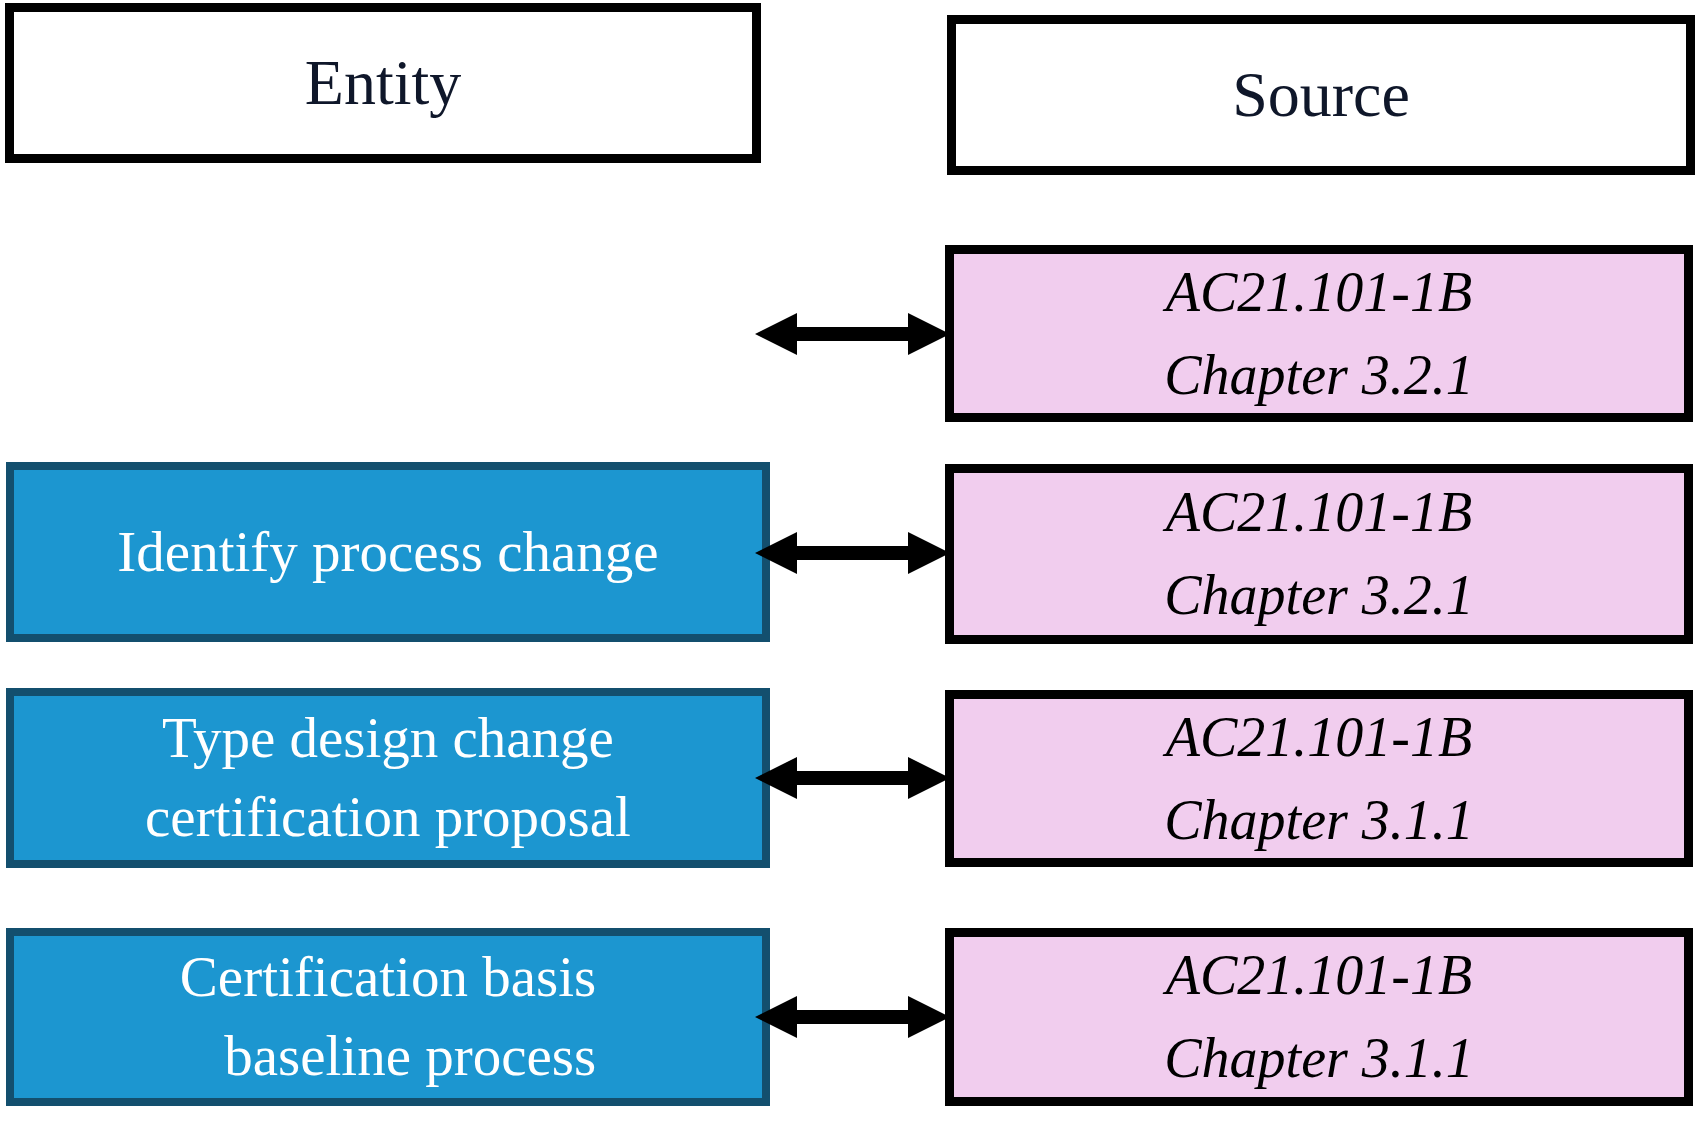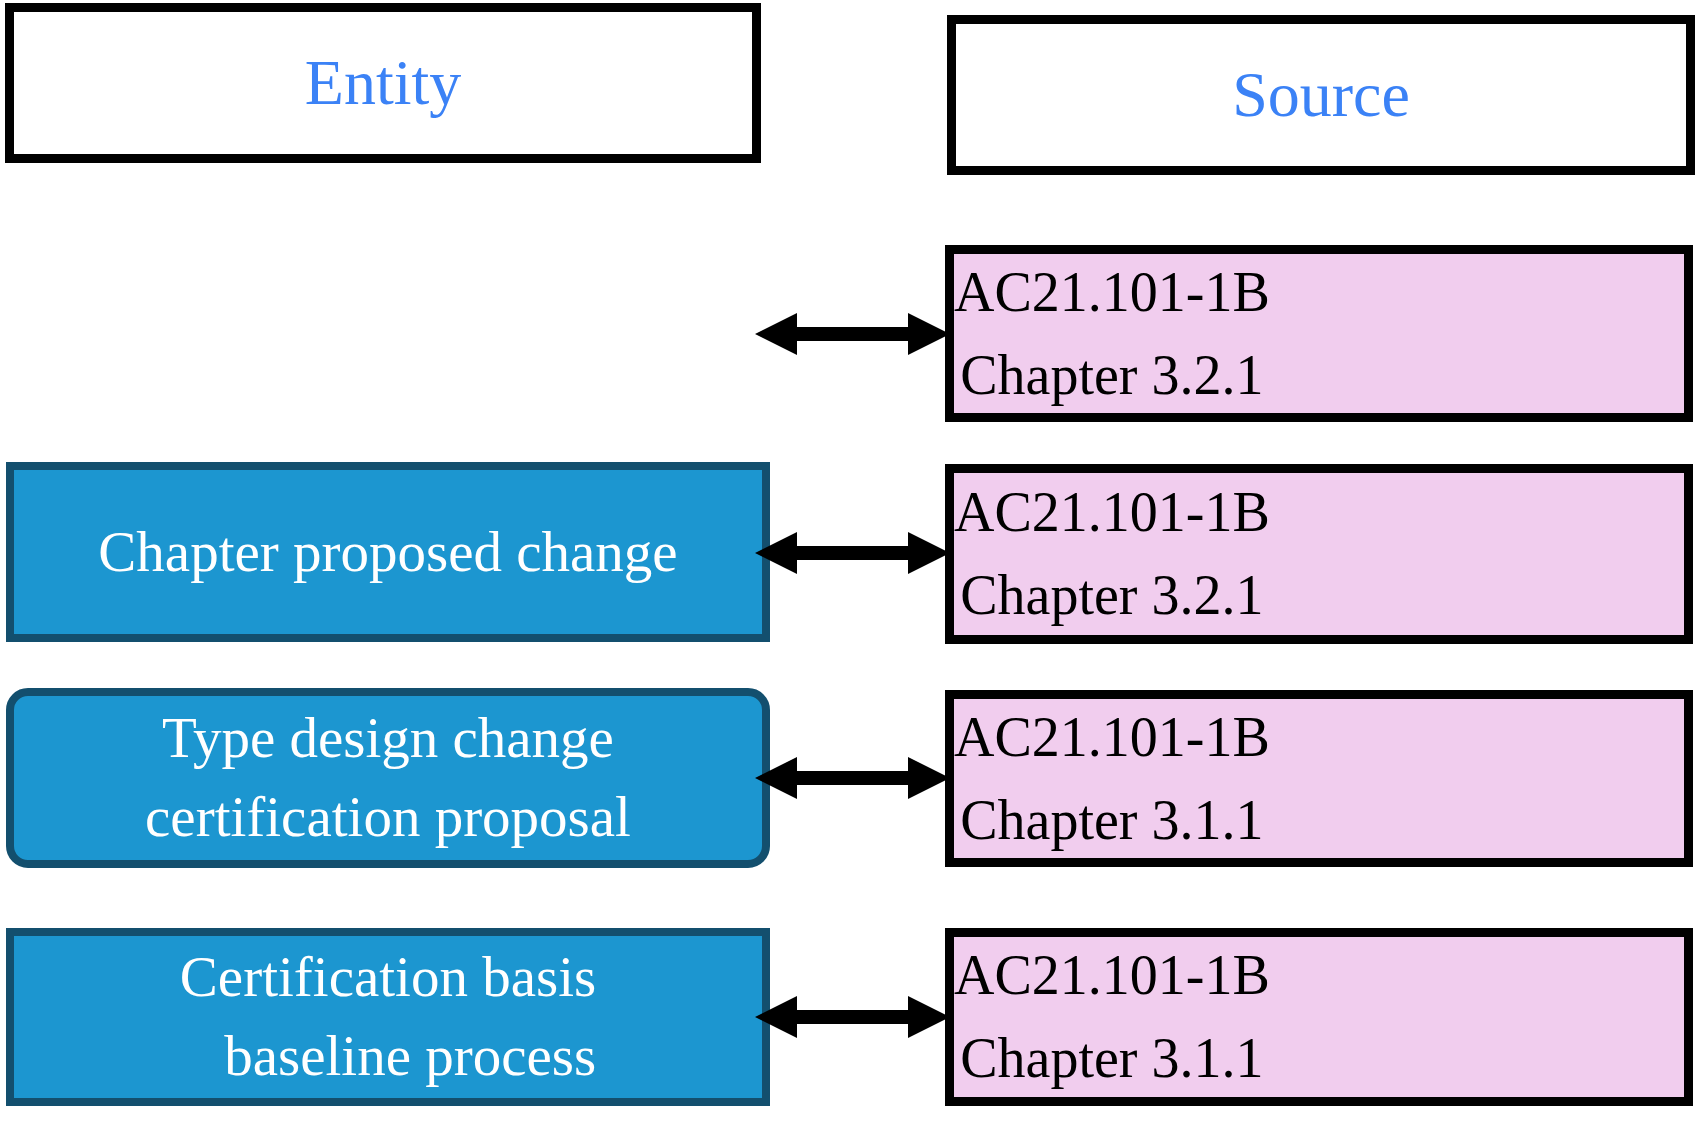--- a/index.html
+++ b/index.html
@@ -25,21 +25,21 @@
     box-sizing: border-box;
     background: #ffffff;
     border: 9px solid #000000;
     display: flex;
     align-items: center;
     justify-content: center;
   }
   .header-label {
     font-family: "Liberation Serif", "DejaVu Serif", serif;
     font-size: 64px;
-    color: #3b82f6;
+    color: #0f172a;
     line-height: 1.05;
     letter-spacing: 0px;
     white-space: nowrap;
   }
   #entity-header { left: 5px;  top: 3px; width: 756px; height: 160px; }
   #source-header { left: 947px; top: 15px; width: 748px; height: 160px; }
 
   
   .entity-box {
     position: absolute;
@@ -61,21 +61,23 @@
   .entity-label .ln { display: block; white-space: nowrap; }
 
   
   .source-box {
     position: absolute;
     box-sizing: border-box;
     background: #F1CDEE;
     border: 9px solid #000000;
     display: flex;
     align-items: center;
+    justify-content: center;
     text-align: center;
+    font-style: italic;
   }
   .source-label {
     font-family: "Liberation Serif", "DejaVu Serif", serif;
     font-size: 56px;
     color: #000000;
     line-height: 1.48;
   }
   .source-label .ln { display: block; white-space: nowrap; }
 
   
@@ -109,40 +111,40 @@
 
   <div class="source-box" style="left:945px; top:245px; width:748px; height:177px;">
     <span class="source-label">
       <span class="ln">AC21.101-1B</span>
       <span class="ln">Chapter 3.2.1</span>
     </span>
   </div>
 
   <div class="entity-box" style="left:6px; top:462px; width:764px; height:180px;">
     <span class="entity-label">
-      <span class="ln">Chapter proposed change</span>
+      <span class="ln">Identify process change</span>
     </span>
   </div>
 
   <div class="link-arrow" style="left:755px; top:521px; width:195px;">
     <svg viewBox="0 0 195 64" preserveAspectRatio="none" aria-hidden="true">
       <polygon points="0,32 42,11 42,53" fill="#000000"></polygon>
       <rect x="38" y="25" width="120" height="14" fill="#000000"></rect>
       <polygon points="195,32 153,11 153,53" fill="#000000"></polygon>
     </svg>
   </div>
 
   <div class="source-box" style="left:945px; top:464px; width:748px; height:180px;">
     <span class="source-label">
       <span class="ln">AC21.101-1B</span>
       <span class="ln">Chapter 3.2.1</span>
     </span>
   </div>
 
-  <div class="entity-box" style="left:6px; top:688px; width:764px; height:180px;border-radius:22px;">
+  <div class="entity-box" style="left:6px; top:688px; width:764px; height:180px;">
     <span class="entity-label">
       <span class="ln">Type design change</span>
       <span class="ln">certification proposal</span>
     </span>
   </div>
 
   <div class="link-arrow" style="left:755px; top:746px; width:195px;">
     <svg viewBox="0 0 195 64" preserveAspectRatio="none" aria-hidden="true">
       <polygon points="0,32 42,11 42,53" fill="#000000"></polygon>
       <rect x="38" y="25" width="120" height="14" fill="#000000"></rect>

